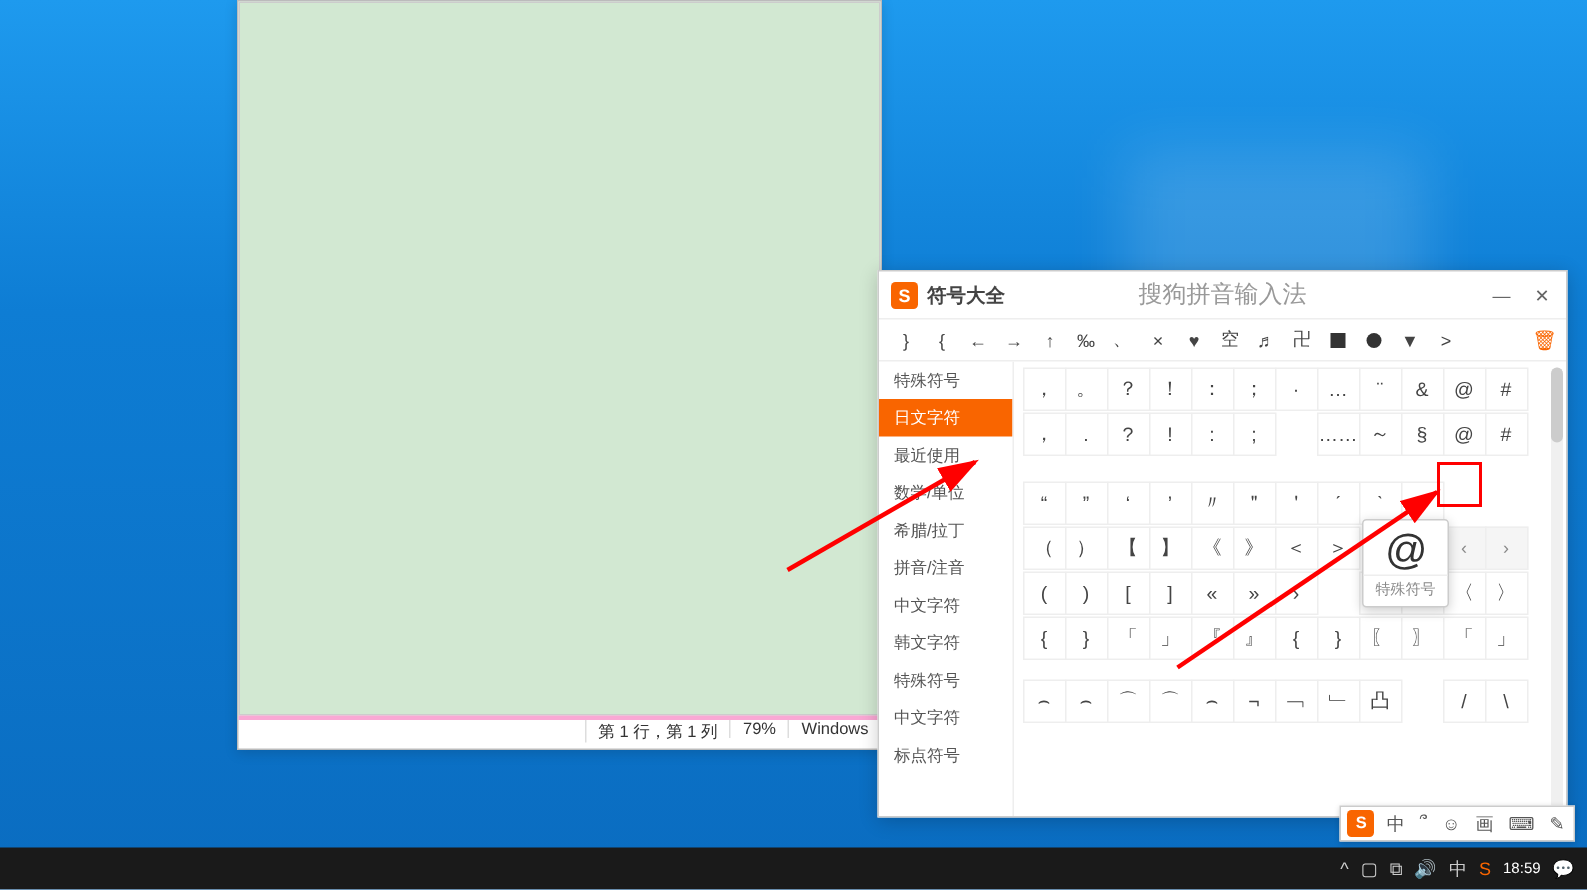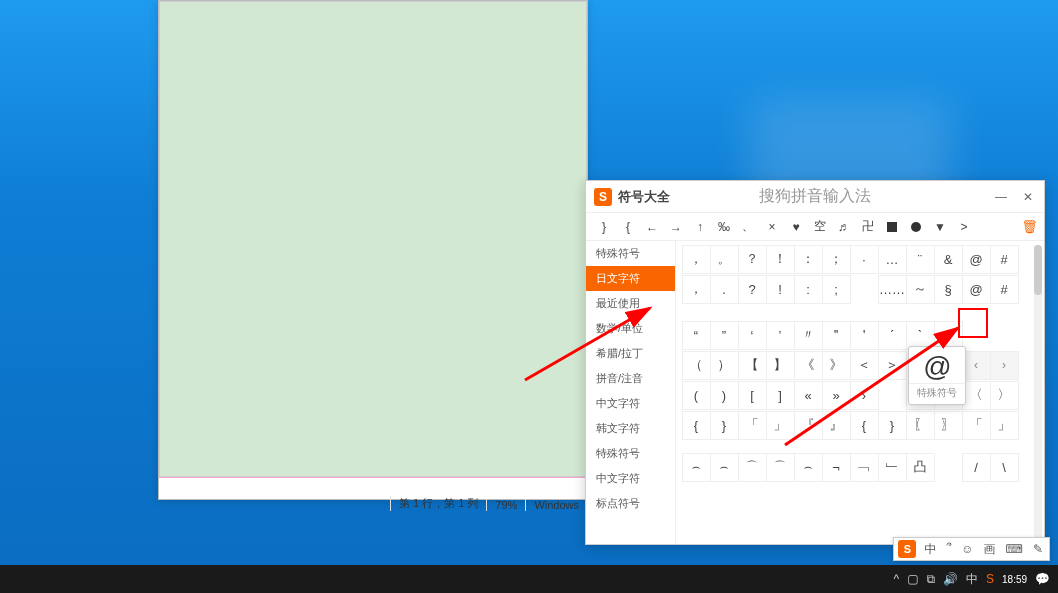--- a/index.html
+++ b/index.html
@@ -25,24 +25,24 @@
     }
     .notepad-content {
       background: #d2e8d2;
       width: 100%;
       height: 476px;
       border: 1px solid #ccc;
     }
     .notepad-status {
       height: 34px;
       display: flex;
-      align-items: flex-end;
+      align-items: flex-start;
       font-size: 11px;
       color: #333;
-      border-top: 1px solid #f9a8d4;
+      border-top: 3px solid #f9a8d4;
     }
     .status-cell {
       padding: 0 8px;
       border-left: 1px solid #ddd;
     }
     .status-spacer { flex: 1; }
     
     
     .win-lightband {
       position: absolute;

